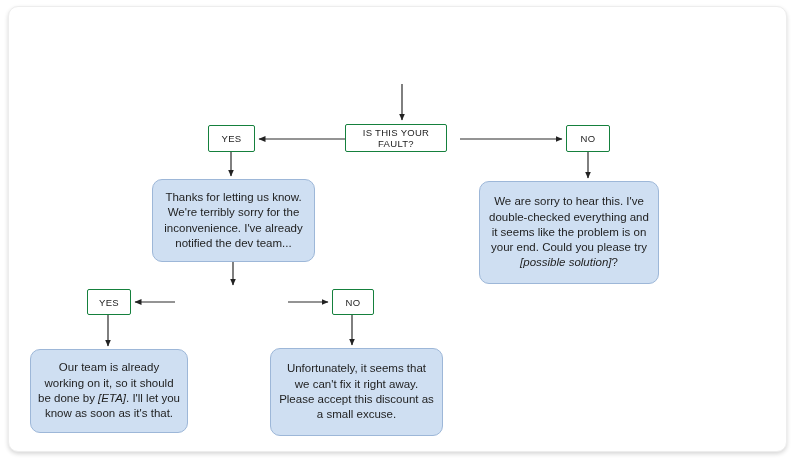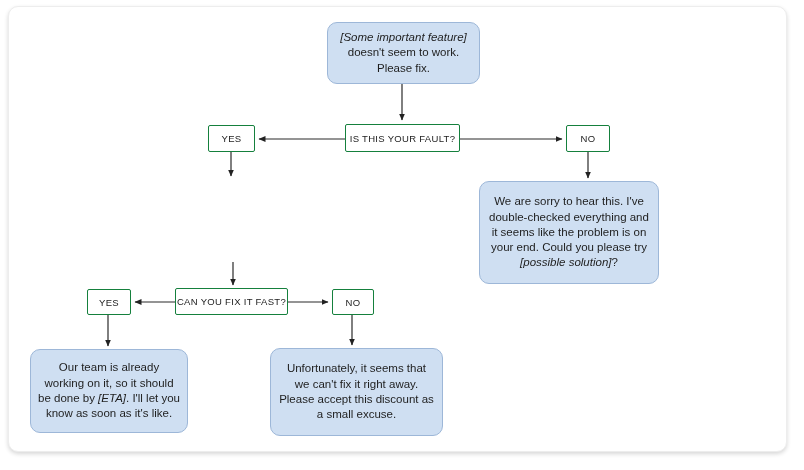--- a/index.html
+++ b/index.html
@@ -72,49 +72,46 @@
       <line x1="231" y1="152" x2="231" y2="176" marker-end="url(#arrow)"></line>
       <line x1="588" y1="152" x2="588" y2="178" marker-end="url(#arrow)"></line>
       <line x1="233" y1="262" x2="233" y2="285" marker-end="url(#arrow)"></line>
       <line x1="175" y1="302" x2="135" y2="302" marker-end="url(#arrow)"></line>
       <line x1="288" y1="302" x2="328" y2="302" marker-end="url(#arrow)"></line>
       <line x1="108" y1="315" x2="108" y2="346" marker-end="url(#arrow)"></line>
       <line x1="352" y1="315" x2="352" y2="345" marker-end="url(#arrow)"></line>
     </g>
   </svg>
 
-  <div class="node msg" style="left:327px; top:22px; width:153px; height:62px;">
-    <p><em>[Some important feature]</em><span> doesn't seem to work. Please fix.</span></p>
-  </div>
 
-  <div class="node decision" style="left:345px; top:124px; width:115px; height:28px;">
+  <div class="node decision" style="left:345px; top:124px; width:102px; height:28px;">
     <span>IS THIS YOUR FAULT?</span>
   </div>
   <div class="node decision" style="left:208px; top:125px; width:47px; height:27px;">
     <span>YES</span>
   </div>
   <div class="node decision" style="left:566px; top:125px; width:44px; height:27px;">
     <span>NO</span>
   </div>
 
+  <div class="node msg" style="left:152px; top:179px; width:163px; height:83px;">
+    <p>Thanks for letting us know. We're terribly sorry for the inconvenience. I've already notified the dev team...</p>
+  </div>
 
   <div class="node msg" style="left:479px; top:181px; width:180px; height:103px;">
     <p><span>We are sorry to hear this. I've double-checked everything and it seems like the problem is on your end. Could you please try </span><em>[possible solution]</em><span>?</span></p>
   </div>
 
-  <div class="node decision" style="left:175px; top:288px; width:113px; height:27px;">
-    <span>CAN YOU FIX IT FAST?</span>
-  </div>
   <div class="node decision" style="left:87px; top:289px; width:44px; height:26px;">
     <span>YES</span>
   </div>
   <div class="node decision" style="left:332px; top:289px; width:42px; height:26px;">
     <span>NO</span>
   </div>
 
   <div class="node msg" style="left:30px; top:349px; width:158px; height:84px;">
-    <p><span>Our team is already working on it, so it should be done by </span><em>[ETA]</em><span>. I'll let you know as soon as it's like.</span></p>
+    <p><span>Our team is already working on it, so it should be done by </span><em>[ETA]</em><span>. I'll let you know as soon as it's that.</span></p>
   </div>
 
   <div class="node msg" style="left:270px; top:348px; width:173px; height:88px;">
     <p>Unfortunately, it seems that we can't fix it right away. Please accept this discount as a small excuse.</p>
   </div>
 </div>
 
 </body></html>

